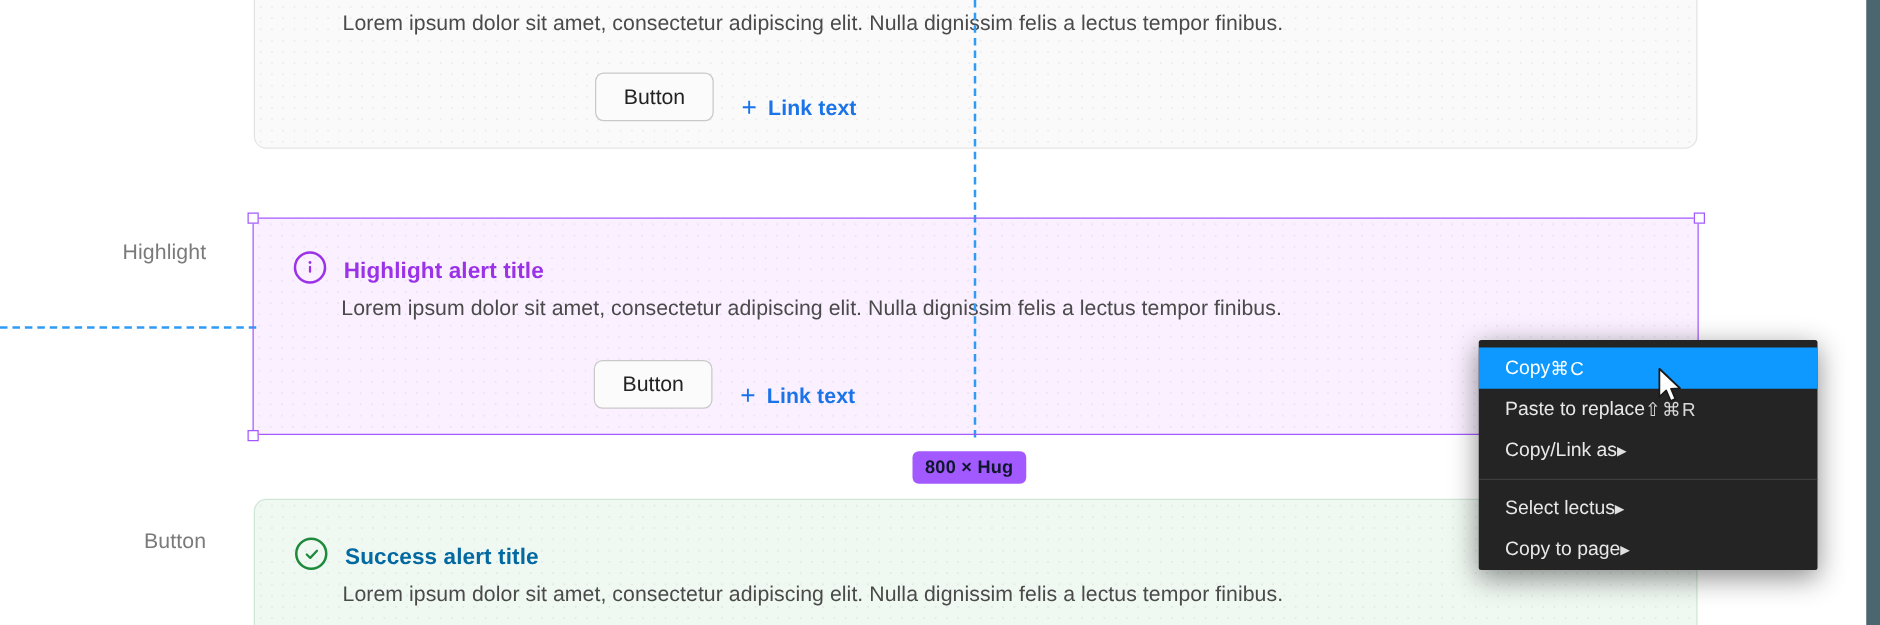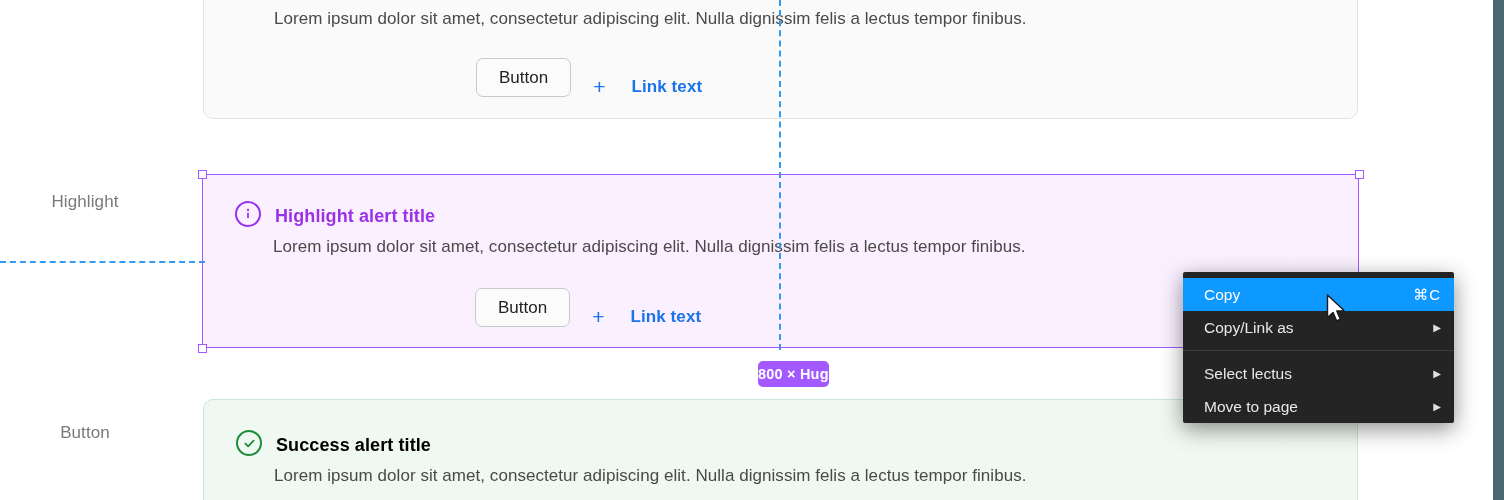--- a/index.html
+++ b/index.html
@@ -28,21 +28,21 @@
     pointer-events: none;
     background-image: radial-gradient(rgba(120,120,140,.10) 0.6px, transparent 0.7px);
     background-size: 9px 9px;
   }
 
   
   .row-label {
     position: absolute;
     font-size: 17px;
     color: #7a7a7a;
-    text-align: center;
+    text-align: right;
     width: 160px;
     letter-spacing: .1px;
   }
   #label-highlight { left: 5px; top: 192px; }
   #label-success  { left: 5px; top: 423px; }
 
   
   .alert {
     position: absolute;
     left: 203px;
@@ -129,21 +129,20 @@
     color: #1a73e8;
     font-size: 21px;
     line-height: 1;
     font-weight: 400;
   }
   .linktext {
     color: #1a73e8;
     font-size: 17px;
     font-weight: bold;
     letter-spacing: .1px;
-    margin-left: 17px;
   }
 
   
   #selection {
     position: absolute;
     left: 202px; top: 174px;
     width: 1157px; height: 174px;
     border: 1.6px solid #a259ff;
     pointer-events: none;
     z-index: 30;
@@ -156,29 +155,28 @@
   }
   .h-tl { left: -5.5px; top: -5.5px; }
   .h-tr { right: -5.5px; top: -5.5px; }
   .h-bl { left: -5.5px; bottom: -5.5px; }
   .h-br { right: -5.5px; bottom: -5.5px; }
 
   #size-badge {
     position: absolute;
     left: 730px; top: 361px;
     background: #a259ff;
-    color: #ffffff;
+    color: #0f172a;
     font-size: 14.5px;
     font-weight: bold;
-    padding: 5px 0;
+    padding: 5px 10px;
     border-radius: 5px;
     z-index: 31;
     letter-spacing: .2px;
     white-space: nowrap;
-    margin-left: 28px;
   }
 
   
   .guide-v {
     position: absolute;
     top: 0; height: 350px;
     width: 0;
     border-left: 2px dashed #2f9bf5;
     z-index: 25;
   }
@@ -207,21 +205,21 @@
     background: #242424;
     border-radius: 2px;
     padding: 6px 0 0 0;
     z-index: 50;
     box-shadow: 0 6px 22px rgba(0,0,0,.45);
     overflow: hidden;
   }
   .menu-item {
     display: flex;
     align-items: center;
-    justify-content: space-between;
+    justify-content: flex-start;
     height: 33px;
     padding: 0 13px 0 21px;
     color: #e8e8e8;
     font-size: 15.5px;
     cursor: default;
     white-space: nowrap;
   }
   .menu-item.selected { background: #0d99ff; color: #ffffff; }
   .menu-shortcut { color: #d8d8d8; font-size: 15px; letter-spacing: 1px; }
   .menu-item.selected .menu-shortcut { color: #ffffff; }
@@ -284,21 +282,21 @@
 
   <div class="alert" id="alert-success">
     <div class="dots"></div>
     <div class="inner">
       <div class="alert-head" style="top:30px;">
         <span class="circ" style="color:#1e8a3c;">
           <svg width="15" height="15" viewBox="0 0 15 15">
             <path d="M3.4 7.6 L6.2 10.3 L11.6 4.6" fill="none" stroke="currentColor" stroke-width="1.8" stroke-linecap="round" stroke-linejoin="round"></path>
           </svg>
         </span>
-        <span class="alert-title" style="color:#000000;">Success alert title</span>
+        <span class="alert-title" style="color:#0369a1;">Success alert title</span>
       </div>
       <div class="alert-body" style="top:66px;">Lorem ipsum dolor sit amet, consectetur adipiscing elit. Nulla dignissim felis a lectus tempor finibus.</div>
     </div>
   </div>
 
   <div class="row-label" id="label-highlight">Highlight</div>
   <div class="row-label" id="label-success">Button</div>
 
   <div class="guide-v" style="left:779px;"></div>
   <div class="guide-h" style="top:261px;"></div>
@@ -311,32 +309,36 @@
   </div>
   <div id="size-badge">800 × Hug</div>
 
   <div id="context-menu">
     <div id="menu-group-1">
         <div class="menu-item selected">
           <span>Copy</span>
           <span class="menu-shortcut">⌘C</span>
         </div>
         <div class="menu-item">
+          <span>Paste to replace</span>
+          <span class="menu-shortcut">⇧⌘R</span>
+        </div>
+        <div class="menu-item">
           <span>Copy/Link as</span>
           <span class="menu-arrow">▶</span>
         </div>
       </div>
     <div class="menu-sep"></div>
     <div id="menu-group-2">
         <div class="menu-item">
           <span>Select lectus</span>
           <span class="menu-arrow">▶</span>
         </div>
         <div class="menu-item">
-          <span>Move to page</span>
+          <span>Copy to page</span>
           <span class="menu-arrow">▶</span>
         </div>
       </div>
   </div>
 
   <div id="cursor">
     <svg width="21" height="31" viewBox="0 0 21 31">
       <path d="M1.5 1 L1.5 23.5 L7 18.4 L10.6 26.8 L14.3 25.1 L10.8 17 L18 16.6 Z" fill="#ffffff" stroke="#1a1a1a" stroke-width="1.4" stroke-linejoin="round"></path>
     </svg>
   </div>

